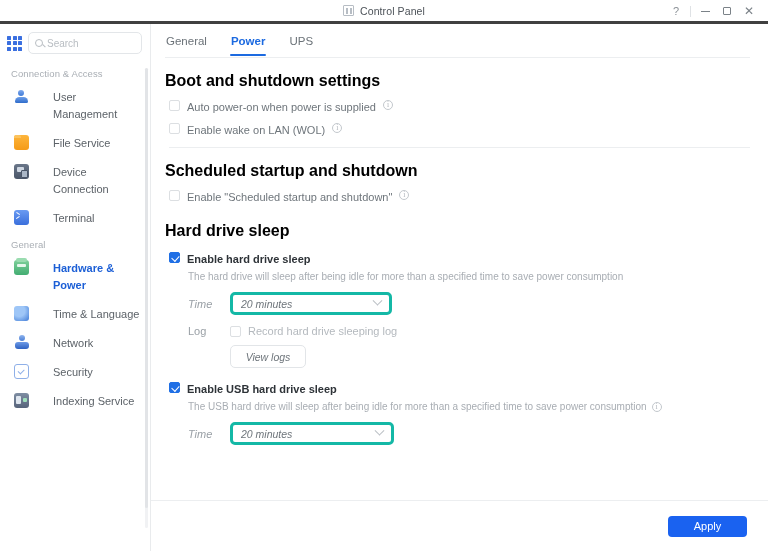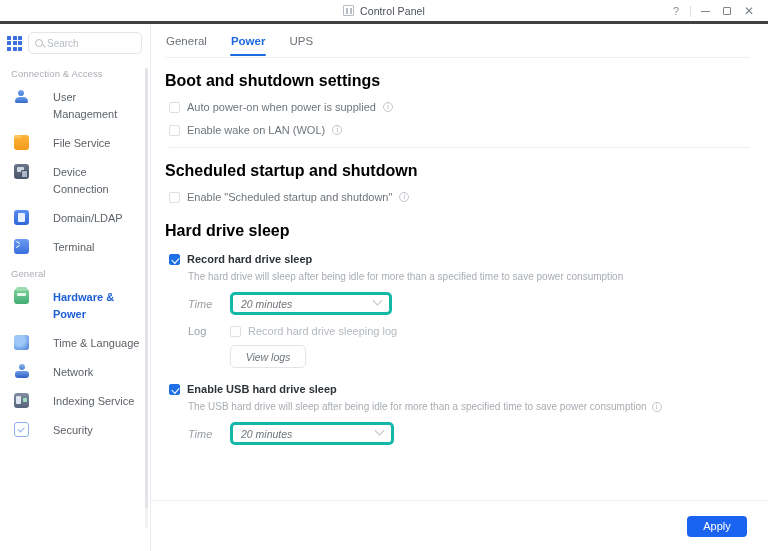--- a/index.html
+++ b/index.html
@@ -328,21 +328,21 @@
   .sec-title {
     font-size: 16px;
     font-weight: bold;
     color: #000000;
     margin-bottom: 10px;
   }
   .sec-title.t2 { margin-top: 0px; }
 
   .row {
     display: flex;
-    align-items: center;
+    align-items: flex-start;
     gap: 7px;
     margin: 0 0 9px 0;
     padding-left: 4px;
   }
   .cb {
     width: 11px; height: 11px;
     border: 1px solid #dcdfe2;
     border-radius: 2px;
     background: #fff;
     flex: 0 0 auto;
@@ -464,21 +464,21 @@
     height: 51px;
     min-height: 51px;
     border-top: 1px solid #eceef0;
     display: flex;
     align-items: center;
     justify-content: flex-end;
     padding-right: 21px;
     background: #fff;
   }
   .btn-primary {
-    width: 60px; height: 21px;
+    width: 79px; height: 21px;
     background: #1a62f0;
     border-radius: 4px;
     color: #fff;
     font-size: 11px;
     display: flex;
     align-items: center;
     justify-content: center;
   }
 </style>
 </head>
@@ -538,49 +538,45 @@
         </div>
         <div class="sb-item">
           <span class="ic ic-folder"></span>
           <span class="sb-label">File Service</span>
         </div>
         <div class="sb-item">
           <span class="ic ic-device"></span>
           <span class="sb-label">Device Connection</span>
         </div>
         <div class="sb-item">
-          <span class="ic ic-domain"></span>
-          <span class="sb-label">Domain/LDAP</span>
-        </div>
-        <div class="sb-item">
           <span class="ic ic-terminal"></span>
           <span class="sb-label">Terminal</span>
         </div>
 
         <div class="sb-group-label">General</div>
 
         <div class="sb-item active">
           <span class="ic ic-hw"></span>
           <span class="sb-label">Hardware &amp; Power</span>
         </div>
         <div class="sb-item">
           <span class="ic ic-time"></span>
           <span class="sb-label">Time &amp; Language</span>
         </div>
         <div class="sb-item">
           <span class="ic ic-net"></span>
           <span class="sb-label">Network</span>
         </div>
         <div class="sb-item">
+          <span class="ic ic-sec"></span>
+          <span class="sb-label">Security</span>
+        </div>
+        <div class="sb-item">
           <span class="ic ic-index"></span>
           <span class="sb-label">Indexing Service</span>
-        </div>
-        <div class="sb-item">
-          <span class="ic ic-sec"></span>
-          <span class="sb-label">Security</span>
         </div>
 
       </div>
 
       <div class="sb-track"></div>
       <div class="sb-thumb"></div>
     </div>
 
     <div class="main">
 
@@ -613,21 +609,21 @@
         <div class="row" style="margin-bottom:18px;">
           <span class="cb"></span>
           <span class="cb-label">Enable "Scheduled startup and shutdown"</span>
           <span class="info">i</span>
         </div>
 
         <div class="sec-title" style="margin-bottom:12px;">Hard drive sleep</div>
 
         <div class="row" style="margin-bottom:8px;">
           <span class="cb checked"></span>
-          <span class="cb-label strong">Record hard drive sleep</span>
+          <span class="cb-label strong">Enable hard drive sleep</span>
         </div>
 
         <div class="hint">
           <span>The hard drive will sleep after being idle for more than a specified time to save power consumption</span>
         </div>
 
         <div class="field-row">
           <span class="field-label">Time</span>
           <div class="select">
             <span class="select-val">20 minutes</span>

